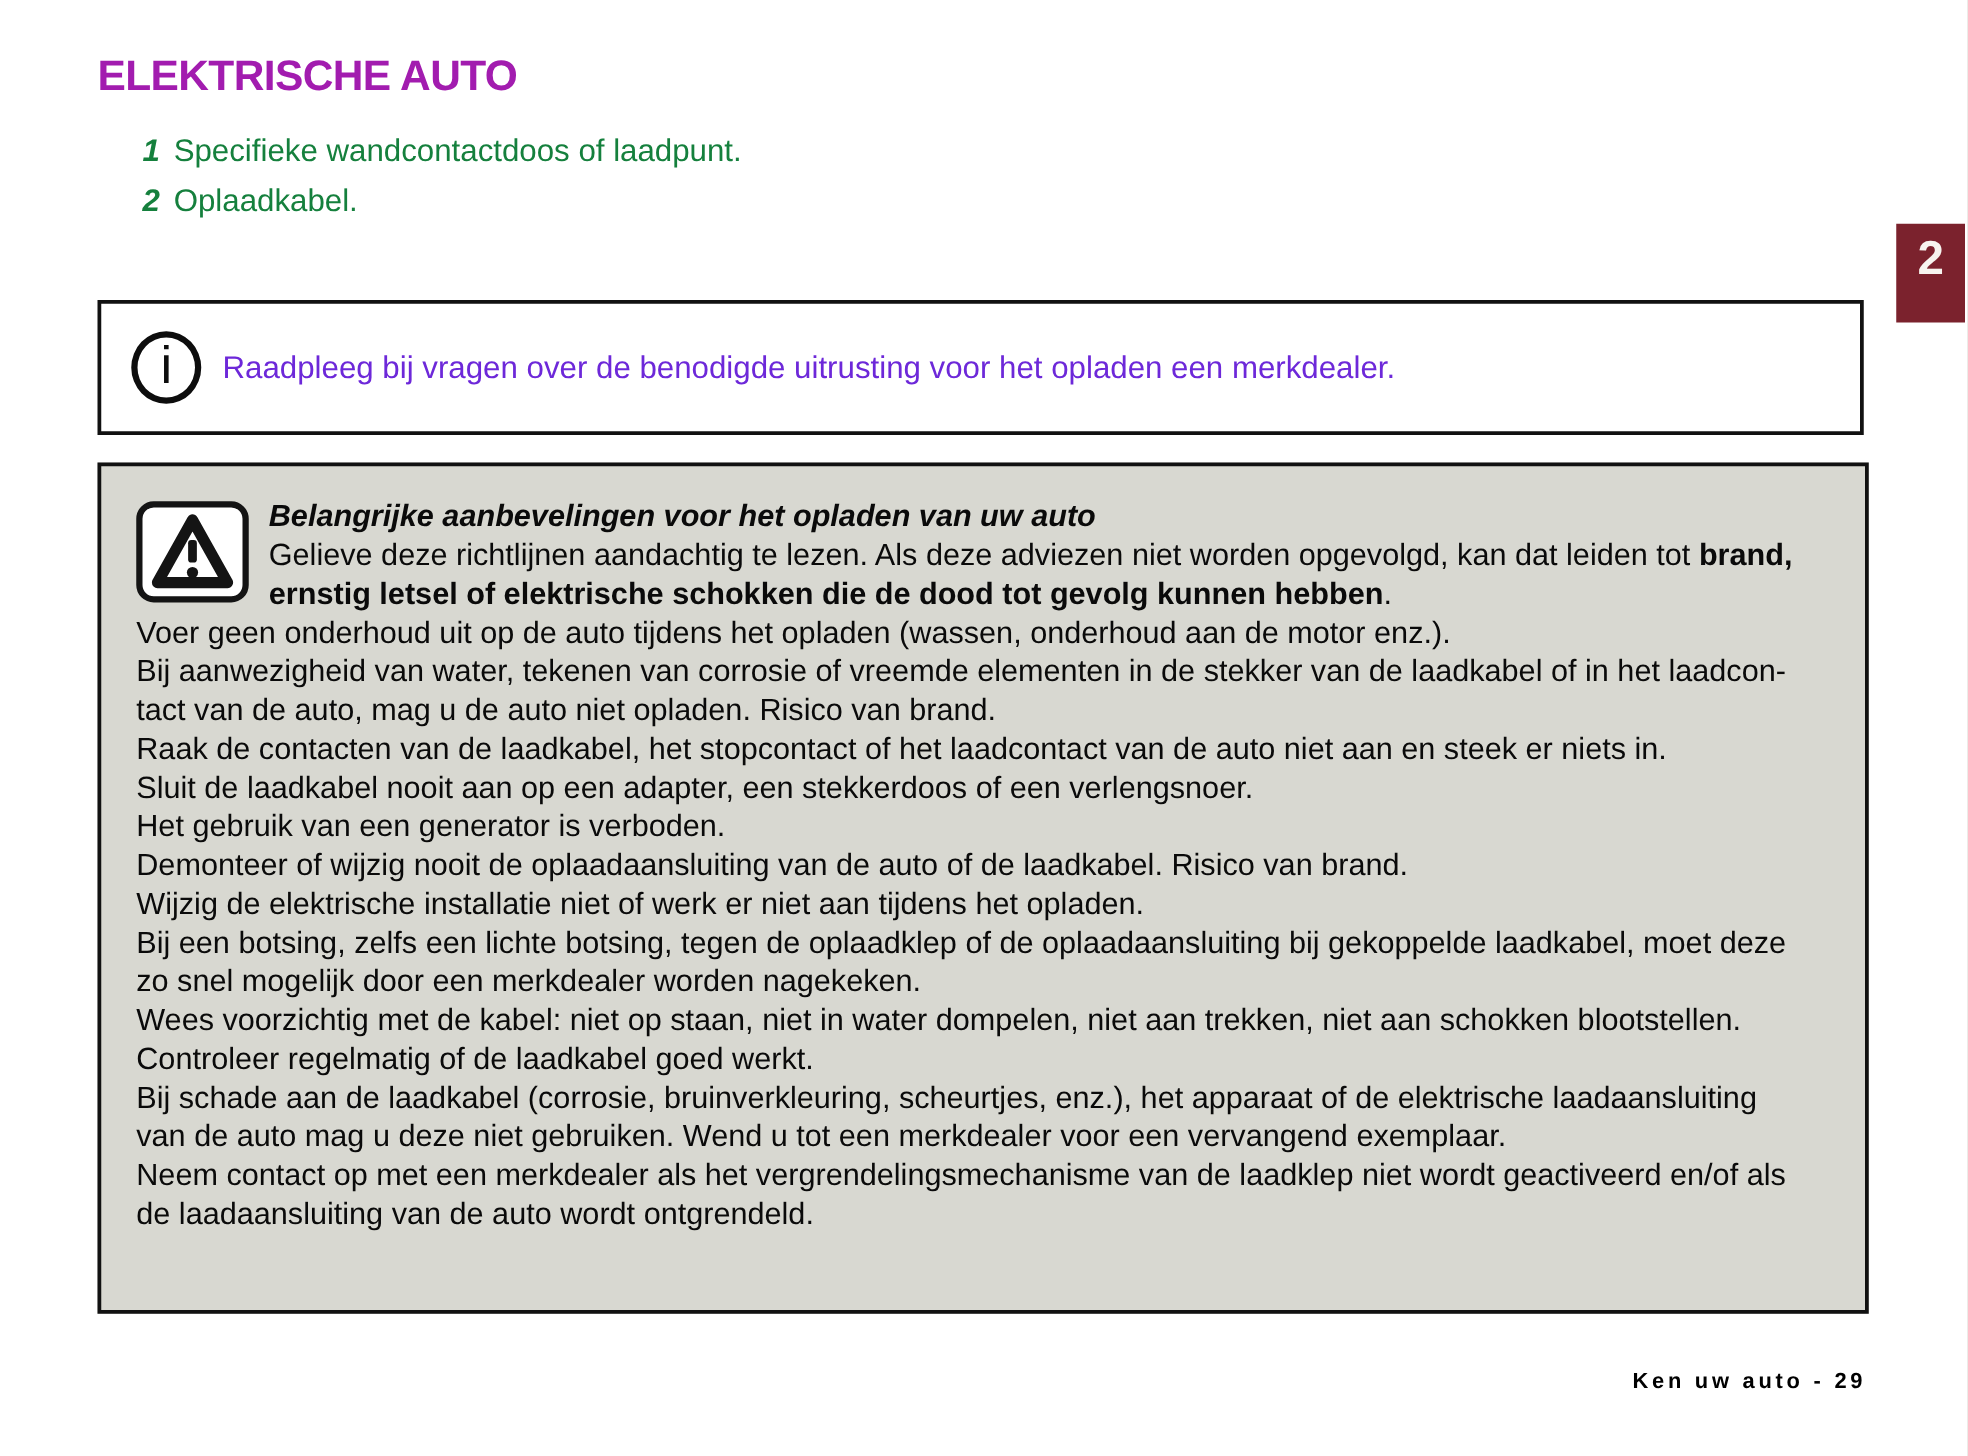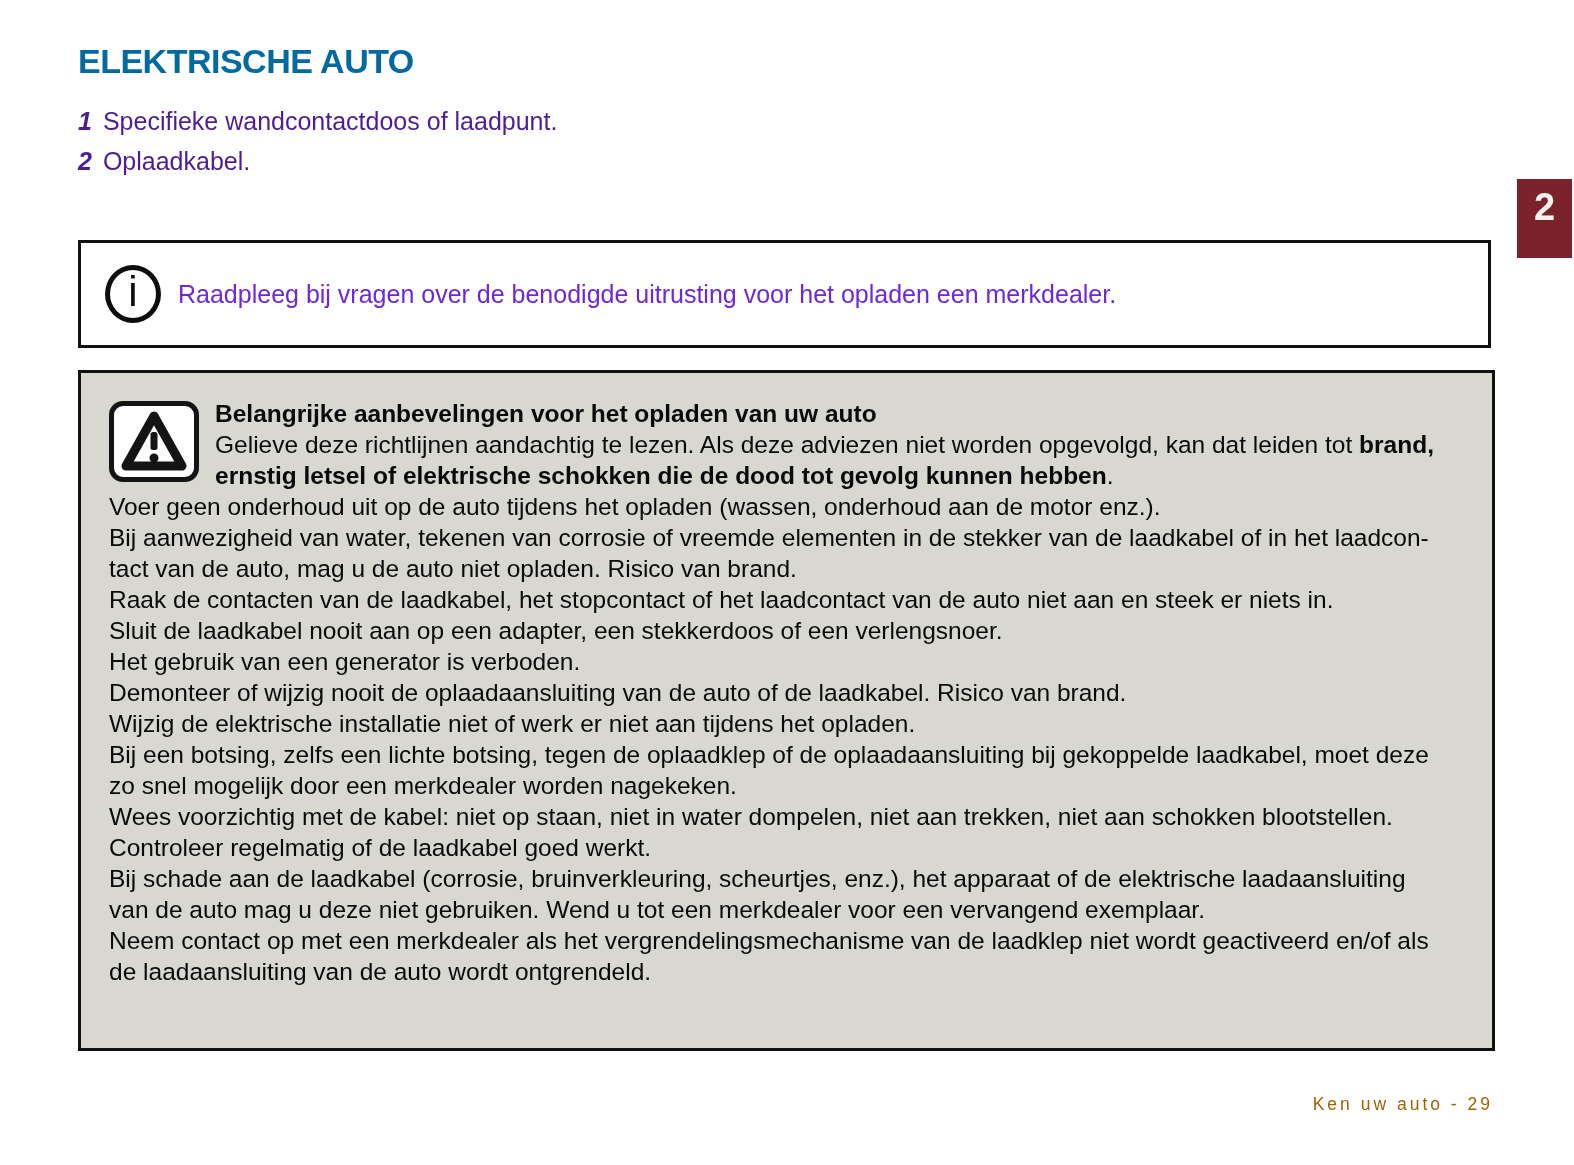--- a/index.html
+++ b/index.html
@@ -11,32 +11,33 @@
     color: #000;
     overflow: hidden;
   }
 
   .page-title {
     position: absolute;
     left: 78px; top: 42px;
     font-size: 34px;
     font-weight: bold;
     letter-spacing: -0.5px;
-    color: #0369a1;
+    color: #a21caf;
   }
 
   .legend {
     position: absolute;
     left: 78px; top: 108px;
   }
   .legend-item {
     font-size: 25px;
     line-height: 27px;
     margin-bottom: 13px;
-    color: #4c1d95;
+    color: #15803d;
+    margin-left: 36px;
   }
   .legend-item .num {
     font-weight: bold;
     font-style: italic;
     margin-right: 11px;
   }
 
   .info-box {
     position: absolute;
     left: 78px; top: 240px;
@@ -89,21 +90,21 @@
     border-radius: 14px;
     display: flex;
     align-items: center;
     justify-content: center;
     margin-top: 3px;
   }
   .warn-head-text {
     margin-left: 16px;
     flex: 1 1 auto;
   }
-  .warn-heading, .warn-subheading { font-weight: bold; display: block; }
+  .warn-heading, .warn-subheading { font-weight: bold; display: block; font-style: italic; }
   .warn-body {
     white-space: pre-line;
     margin-top: 0;
   }
 
   .side-tab {
     position: absolute;
     left: 1517px; top: 179px;
     width: 55px; height: 79px;
     background: #7b222d;
@@ -112,23 +113,23 @@
     font-weight: bold;
     text-align: center;
     line-height: 1;
     padding-top: 9px;
   }
 
   .page-footer {
     position: absolute;
     right: 81px; top: 1094px;
     font-size: 17.5px;
-    font-weight: normal;
+    font-weight: bold;
     letter-spacing: 3px;
-    color: #a16207;
+    color: #000000;
   }
 </style>
 </head>
 <body>
 
 <h1 class="page-title">ELEKTRISCHE AUTO</h1>
 
 <div class="legend">
   <div class="legend-item">
     <span class="num">1</span><span>Specifieke wandcontactdoos of laadpunt.</span>

